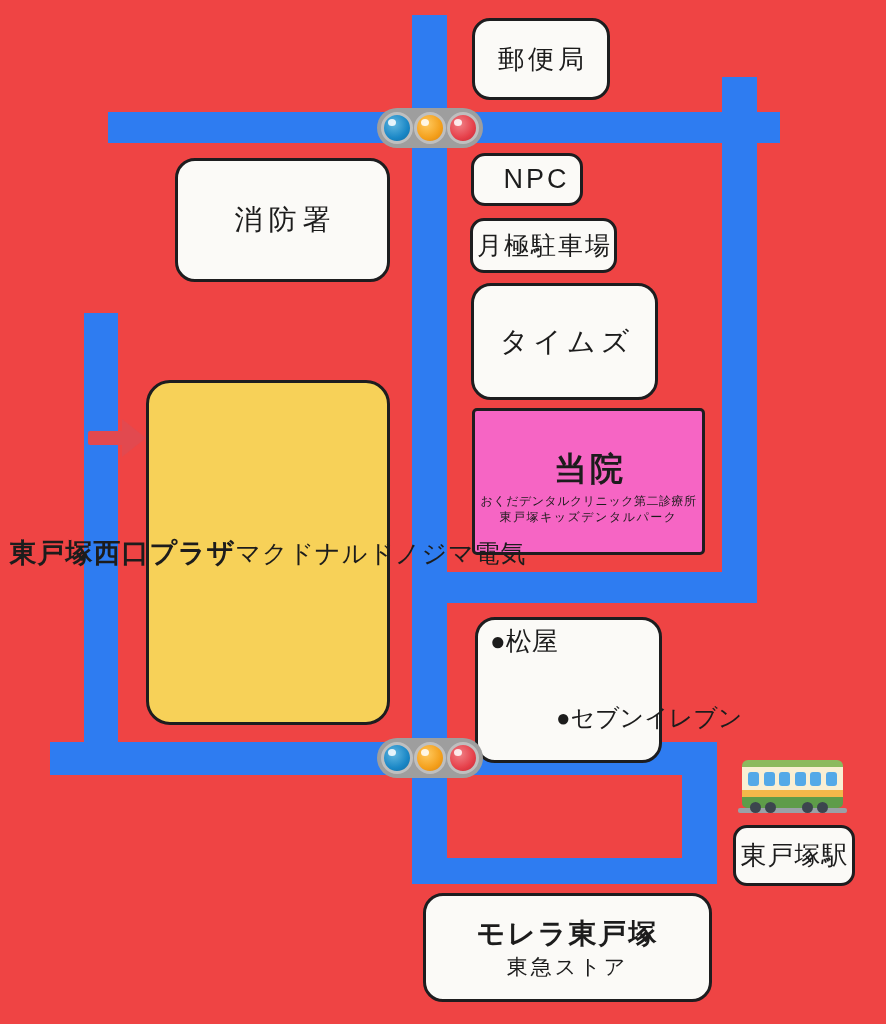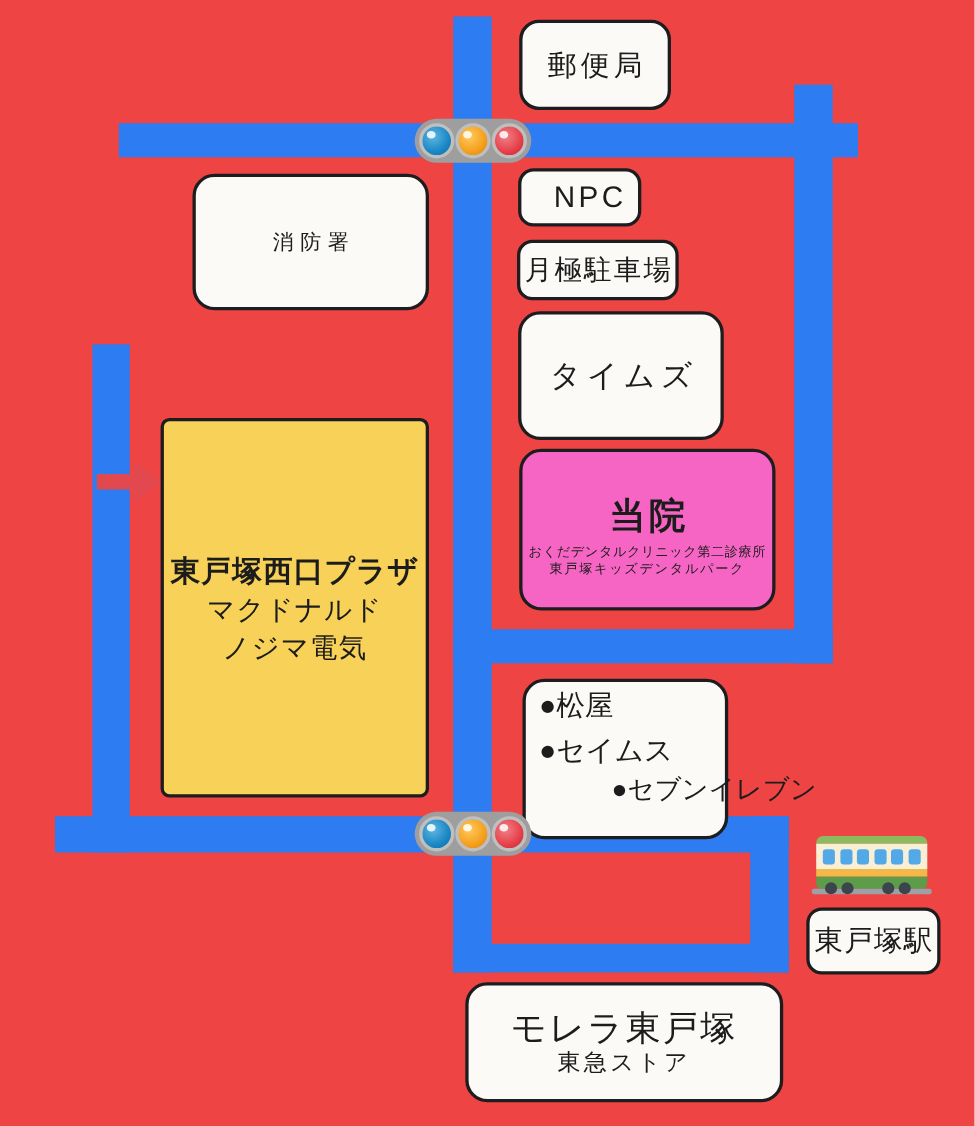--- a/index.html
+++ b/index.html
@@ -9,37 +9,37 @@
     --road:#2e7cf1; --plaza-yellow:#f7d158; --clinic-pink:#f665c4; --arrow-red:#e2494f;
     --signal-body:#9e9e9e; --signal-blue:#1a87c6; --signal-orange:#f4a01c; --signal-red:#e6404a;
   }
   .road{position:absolute;background:var(--road);}
   .mbox{
     position:absolute;background:#fbfaf7;border:3px solid #1d1d1f;border-radius:18px;
     display:flex;align-items:center;justify-content:center;box-sizing:border-box;
   }
   .lbl{font-size:26px;font-weight:500;letter-spacing:4px;text-indent:4px;white-space:nowrap;}
   
-  .clinic{background:var(--clinic-pink);border-radius:20px;}
+  .clinic{background:var(--clinic-pink);border-radius:5px;}
   .clinic .title{position:absolute;width:100%;top:36px;text-align:center;font-size:33px;font-weight:bold;letter-spacing:3px;text-indent:3px;}
   .clinic .sub1{position:absolute;width:100%;top:82px;text-align:center;font-size:12px;letter-spacing:0.5px;white-space:nowrap;}
   .clinic .sub2{position:absolute;width:100%;top:98px;text-align:center;font-size:12px;letter-spacing:1.5px;white-space:nowrap;}
   
-  .plaza{background:var(--plaza-yellow);border-radius:8px;flex-direction:column;}
+  .plaza{background:var(--plaza-yellow);border-radius:24px;flex-direction:row;}
   .plaza .title{font-size:27px;font-weight:bold;letter-spacing:1px;line-height:38px;white-space:nowrap;}
   .plaza .tenant{font-size:25px;letter-spacing:1px;line-height:34px;white-space:nowrap;}
   
   .shops{border-radius:20px;}
   .shop-line{position:absolute;font-size:26px;white-space:nowrap;line-height:34px;}
   .shop-line.l1{left:12px;top:4px;}
   .shop-line.l2{left:12px;top:45px;}
   .shop-line.l3{left:78px;top:81px;font-size:24px;}
   
   .morela{flex-direction:column;border-radius:20px;}
-  .morela .title{font-size:32px;font-weight:normal;letter-spacing:2px;line-height:38px;}
+  .morela .title{font-size:28px;font-weight:bold;letter-spacing:2px;line-height:38px;}
   .morela .sub{font-size:21px;letter-spacing:3px;line-height:28px;}
   
   .signal{
     position:absolute;width:106px;height:40px;background:var(--signal-body);border-radius:20px;
     display:flex;align-items:center;justify-content:space-between;padding:0 4px;box-sizing:border-box;z-index:5;
   }
   .lamp{position:relative;width:26px;height:26px;border-radius:50%;border:3px solid #bfbfbf;box-sizing:content-box;}
   .lamp::after{content:"";position:absolute;left:4px;top:4px;width:8px;height:7px;border-radius:50%;background:rgba(255,255,255,0.85);}
   .lamp.blue{background:radial-gradient(circle at 38% 35%, #5fb6e0 0%, var(--signal-blue) 60%, #0f6ba0 100%);}
   .lamp.orange{background:radial-gradient(circle at 38% 35%, #ffc95e 0%, var(--signal-orange) 60%, #d9820d 100%);}
@@ -70,21 +70,21 @@
   <div class="road" style="left:84px;top:313px;width:34px;height:462px;"></div>
   <div class="road" style="left:50px;top:742px;width:667px;height:33px;"></div>
   <div class="road" style="left:682px;top:742px;width:35px;height:142px;"></div>
   <div class="road" style="left:412px;top:858px;width:305px;height:26px;"></div>
 
   <div class="mbox" style="left:472px;top:18px;width:138px;height:82px;">
     <span class="lbl">郵便局</span>
   </div>
 
   <div class="mbox" style="left:175px;top:158px;width:215px;height:124px;border-radius:20px;">
-    <span class="lbl" style="font-size:19px;letter-spacing:6px;text-indent:6px;text-align:center;">消防署</span>
+    <span class="lbl" style="font-size:28px;letter-spacing:6px;text-indent:6px;text-align:center;">消防署</span>
   </div>
 
   <div class="mbox" style="left:471px;top:153px;width:112px;height:53px;border-radius:14px;">
     <span class="lbl" style="font-size:27px;letter-spacing:3px;text-indent:3px;margin-left:16px;">NPC</span>
   </div>
 
   <div class="mbox" style="left:470px;top:218px;width:147px;height:55px;border-radius:14px;">
     <span class="lbl" style="font-size:25px;letter-spacing:2px;text-indent:2px;">月極駐車場</span>
   </div>
 
@@ -99,21 +99,20 @@
   </div>
 
   <div class="mbox plaza" style="left:146px;top:380px;width:244px;height:345px;">
     <span class="title">東戸塚西口プラザ</span>
     <span class="tenant">マクドナルド</span>
     <span class="tenant">ノジマ電気</span>
   </div>
 
   <div class="mbox shops" style="left:475px;top:617px;width:187px;height:146px;">
     <span class="shop-line l1">●松屋</span>
-    <span class="shop-line l2">●セイムス</span>
     <span class="shop-line l3">●セブンイレブン</span>
   </div>
 
   <div class="mbox" style="left:733px;top:825px;width:122px;height:61px;border-radius:14px;z-index:7;">
     <span class="lbl" style="font-size:26px;letter-spacing:1px;text-indent:1px;">東戸塚駅</span>
   </div>
 
   <div class="mbox morela" style="left:423px;top:893px;width:289px;height:109px;">
     <span class="title">モレラ東戸塚</span>
     <span class="sub">東急ストア</span>

